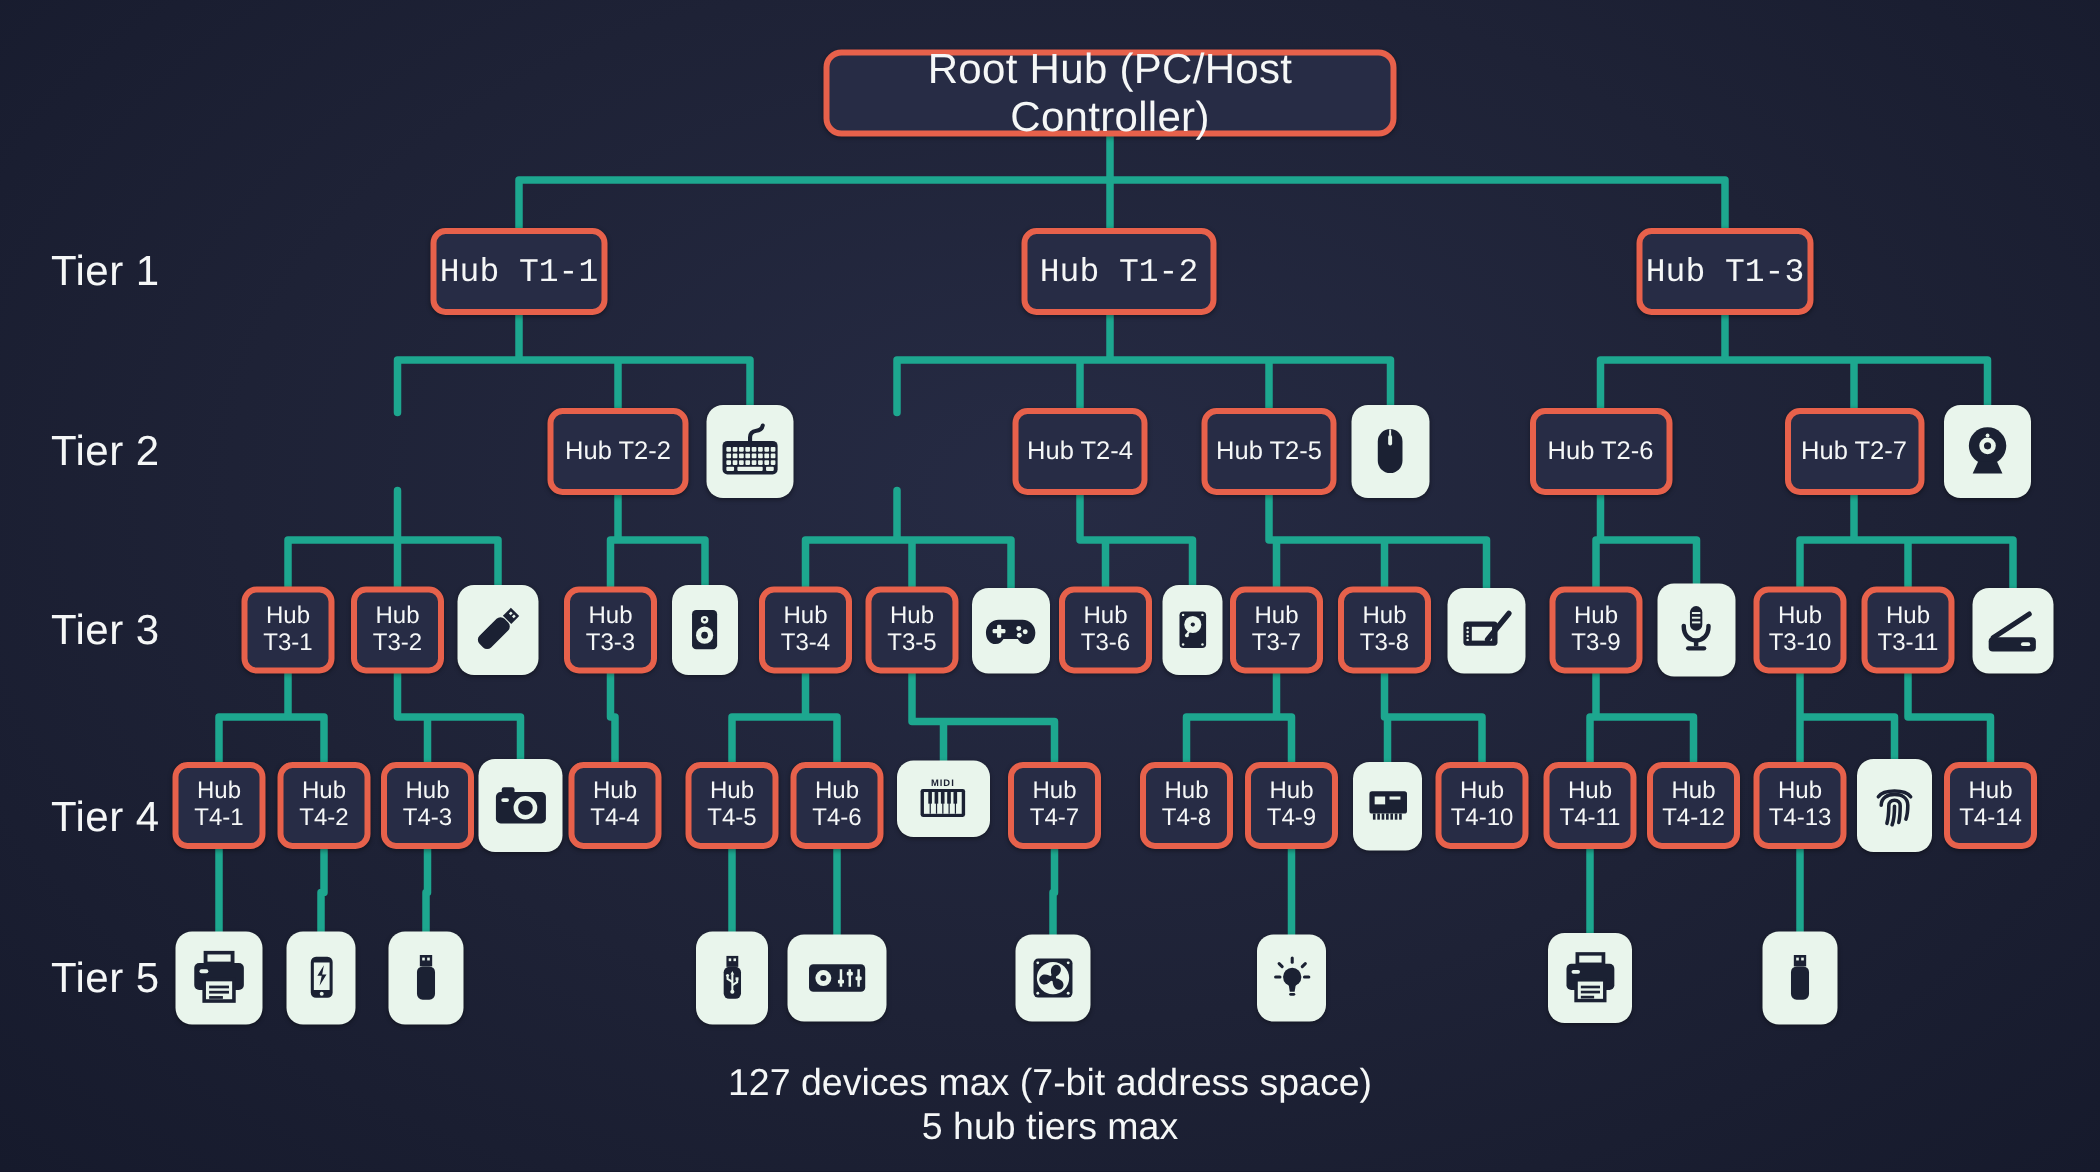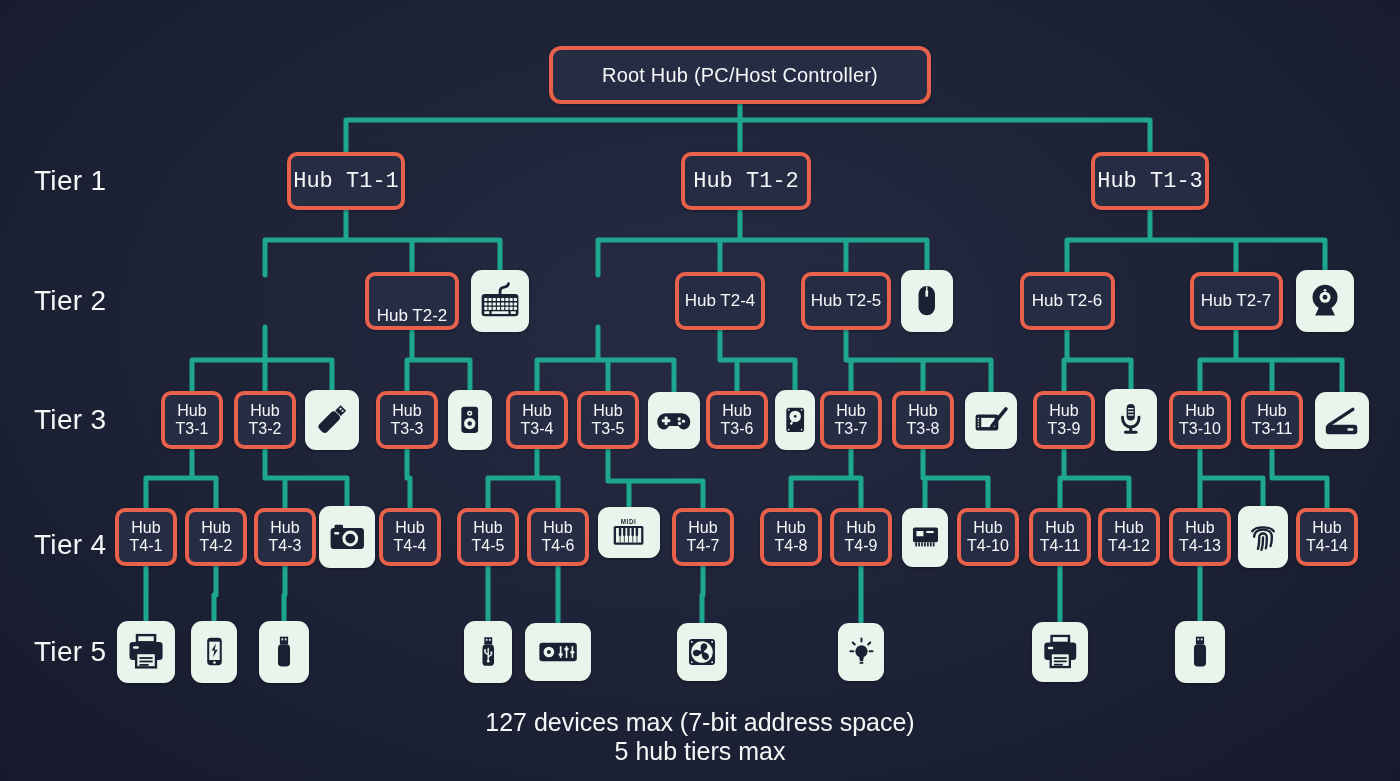--- a/index.html
+++ b/index.html
@@ -20,21 +20,21 @@
   .wires path{fill:none;stroke:var(--wire);stroke-width:5;stroke-linecap:round;stroke-linejoin:round;}
   .hub{
     position:absolute;box-sizing:border-box;
     background:var(--boxfill);
     border:4px solid var(--red);
     border-radius:10px;
     display:flex;flex-direction:column;align-items:center;justify-content:center;
     color:var(--text);text-align:center;
     box-shadow:0 1px 3px rgba(0,0,0,.35);
   }
-  .tier-root{font-size:20px;font-weight:500;border-radius:12px;letter-spacing:.2px;margin-top:13px;}
+  .tier-root{font-size:28px;font-weight:500;border-radius:12px;letter-spacing:.2px;}
   .tier-1{font-size:22px;font-weight:500;font-family:Liberation Mono, monospace;}
   .tier-2{font-size:17px;font-weight:500;}
   .tier-3,.tier-4{font-size:16px;font-weight:500;line-height:1.15;}
   .device{
     position:absolute;background:var(--paper);border-radius:11px;
     display:flex;align-items:center;justify-content:center;
     box-shadow:0 1px 3px rgba(0,0,0,.35);
   }
   .device svg{width:76%;height:76%;display:block;}
   .tier-label{
@@ -87,21 +87,21 @@
     </div>
     <div class="hub tier-1" style="left:287px;top:152px;width:118px;height:58px;">
       <div class="hline">Hub T1-1</div>
     </div>
     <div class="hub tier-1" style="left:681px;top:152px;width:130px;height:58px;">
       <div class="hline">Hub T1-2</div>
     </div>
     <div class="hub tier-1" style="left:1091px;top:152px;width:118px;height:58px;text-align:center;">
       <div class="hline">Hub T1-3</div>
     </div>
-    <div class="hub tier-2" style="left:365px;top:272px;width:94px;height:58px;justify-content:flex-end;">
+    <div class="hub tier-2" style="left:365px;top:272px;width:94px;height:58px;">
       <div class="hline">Hub T2-2</div>
     </div>
     <div class="device" style="left:471px;top:270px;width:58px;height:62px;">
       <svg viewBox="0 0 24 24">
         <path d="M12 8.4 V7.1 c0-1.5 .9-2.2 2.3-2.4 1.3-.2 2.1-.7 2.3-1.9" fill="none" stroke="var(--ink)" stroke-width="1.5" stroke-linecap="round"></path>
         <rect x="2" y="8.4" width="20" height="12.2" rx="1.8" fill="var(--ink)"></rect>
         <rect x="3.4" y="10.6" width="1.7" height="1.7" rx="0.3" fill="var(--paper)"></rect>
         <rect x="5.7" y="10.6" width="1.7" height="1.7" rx="0.3" fill="var(--paper)"></rect>
         <rect x="8.0" y="10.6" width="1.7" height="1.7" rx="0.3" fill="var(--paper)"></rect>
         <rect x="10.3" y="10.6" width="1.7" height="1.7" rx="0.3" fill="var(--paper)"></rect>

